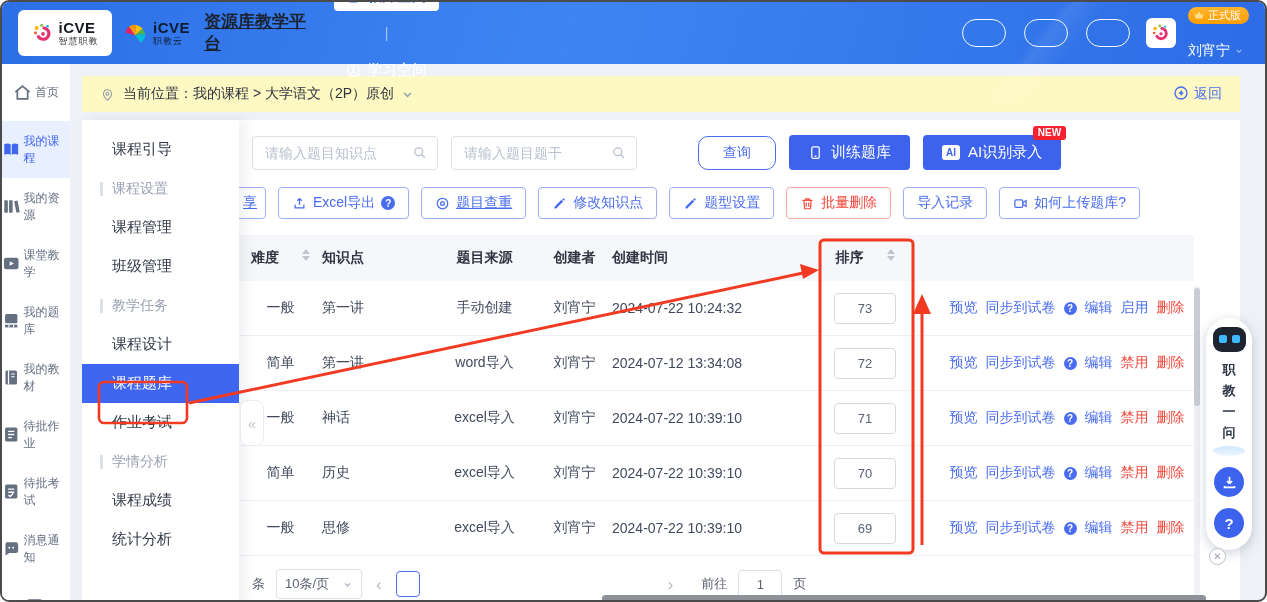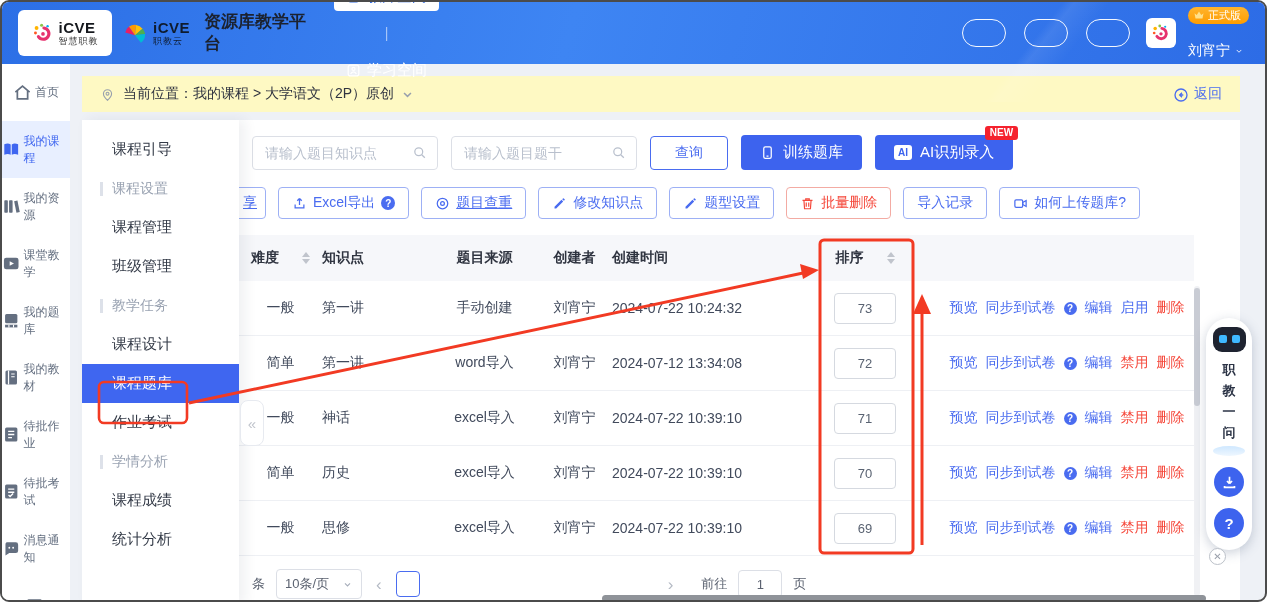--- a/index.html
+++ b/index.html
@@ -16,21 +16,21 @@
     display:flex;align-items:center;padding:0 16px;z-index:6;}
   .topbar:after{content:"";position:absolute;right:120px;top:-20px;width:180px;height:120px;
     background:linear-gradient(115deg,rgba(255,255,255,0) 40%,rgba(255,255,255,.08) 45%,rgba(255,255,255,0) 60%);
     transform:skewX(-18deg);pointer-events:none;}
   .logo-box{width:94px;height:46px;background:#fff;border-radius:6px;display:flex;align-items:center;justify-content:center;gap:5px;}
   .logo-sub{display:flex;flex-direction:column;line-height:1;}
   .brand{font-size:15px;font-weight:bold;color:#15181d;letter-spacing:.5px;}
   .brand-sub{font-size:9px;color:#333;margin-top:2px;letter-spacing:1px;}
   .logo2{display:flex;align-items:center;gap:5px;margin-left:10px;}
   .logo2 .brand,.logo2 .brand-sub{color:#0e1b2e;}
-  .app-title{margin-left:14px;width:114px;font-size:17px;font-weight:600;color:#1b2230;line-height:22px;}
+  .app-title{margin-left:14px;width:114px;font-size:17px;font-weight:600;color:#1b2230;line-height:22px;text-decoration:underline;}
   .hnav{display:flex;align-items:center;margin-left:16px;gap:14px;flex-direction:column;}
   .hnav-btn{display:flex;align-items:center;gap:6px;height:30px;padding:0 12px;border-radius:4px;
     font-size:15px;cursor:pointer;}
   .hnav-btn.active{background:#fff;color:#2e6be4;}
   .hnav-btn.active .icon{color:#2e6be4;}
   .hnav-btn.plain{color:#fff;padding:0 4px;}
   .hnav-sep{color:rgba(255,255,255,.55);font-size:14px;}
   .hspacer{flex:1;}
   .pills{display:flex;align-items:center;gap:18px;}
   .pill{border:1px solid rgba(255,255,255,.95);border-radius:15px;height:28px;display:flex;align-items:center;
@@ -50,34 +50,34 @@
   .side-item .icon{width:19px;height:19px;}
   .side-label{font-size:12px;}
   .side-item.active{background:#e8efff;color:#3f66f0;}
 
   
   .breadcrumb{position:absolute;left:80px;top:74px;width:1158px;height:36px;background:#fef9c3;z-index:1;
     display:flex;align-items:center;padding:0 18px;font-size:14px;color:#303440;}
   .breadcrumb .icon{width:15px;height:15px;color:#98a0ad;margin-right:8px;}
   .crumb-caret{width:12px;height:12px;color:#8d95a3;margin-left:6px;}
   .bc-spacer{flex:1;}
-  .back-link{display:flex;align-items:flex-end;gap:5px;color:#4a6cf0;cursor:pointer;font-size:14px;}
+  .back-link{display:flex;align-items:flex-start;gap:5px;color:#4a6cf0;cursor:pointer;font-size:14px;}
   .back-link .icon{width:16px;height:16px;color:#4a6cf0;margin:0;}
 
   
   .panel{position:absolute;left:80px;top:118px;width:1158px;height:484px;background:#fff;z-index:1;
     padding:15px 46px 0 170px;overflow:hidden;}
   .row1{display:flex;align-items:center;gap:13px;}
   .search-box{width:186px;height:34px;border:1px solid #dcdfe6;border-radius:4px;display:flex;align-items:center;
     padding:0 10px;background:#fff;}
   .search-box input{border:none;outline:none;flex:1;font-size:14px;color:#333;min-width:0;font-family:inherit;}
   .search-box input::placeholder{color:#b9c0cd;}
   .search-box .icon{width:15px;height:15px;color:#b9c0cd;}
-  .btn-query{width:78px;height:34px;border:1px solid #4a6cf0;background:#fff;color:#4a6cf0;border-radius:4px;
-    font-size:14px;cursor:pointer;font-family:inherit;}
+  .btn-query{width:78px;height:34px;border:1px solid #4a6cf0;background:#fff;color:#4a6cf0;border-radius:10px;
+    font-size:14px;cursor:pointer;font-family:inherit;margin-left:48px;}
   .btn-solid{height:35px;background:#3d63ee;border:none;border-radius:4px;color:#fff;font-size:15px;
     display:flex;align-items:center;gap:8px;padding:0 19px;cursor:pointer;position:relative;font-family:inherit;}
   .btn-solid .icon{width:15px;height:15px;color:#fff;}
   .ai-chip{width:18px;height:15px;background:#fff;border-radius:3px;color:#3d63ee;font-size:10px;font-weight:bold;
     display:flex;align-items:center;justify-content:center;}
   .new-badge{position:absolute;top:-9px;right:-5px;background:#f5222d;color:#fff;font-size:10px;font-weight:bold;
     border-radius:3px;padding:2px 5px;line-height:1;}
 
   .row2{display:flex;align-items:center;gap:12px;margin-top:17px;}
   .btn-line{height:32px;border:1px solid #9db0f5;background:#fff;color:#4a6cf0;border-radius:4px;
@@ -89,21 +89,21 @@
   .btn-line.fragment{width:40px;margin-left:-26px;padding:0 8px 0 0;justify-content:flex-end;overflow:hidden;}
   .btn-line.underline .b-label{text-decoration:underline;}
   .help-dot{width:14px;height:14px;border-radius:50%;background:#4a6cf0;color:#fff;font-size:10px;font-weight:bold;
     display:inline-flex;align-items:center;justify-content:center;flex:0 0 auto;}
 
   
   .table{margin-left:-13px;margin-top:16px;}
   .t-head,.t-row{display:grid;grid-template-columns:83px 110px 105px 75px 178px 150px 1fr;align-items:center;}
   .t-head{height:46px;background:#f6f7fa;font-size:14px;font-weight:bold;color:#2f3440;}
   .t-row{height:55px;border-bottom:1px solid #eef0f4;font-size:14px;color:#414a5c;}
-  .cell{display:flex;align-items:center;justify-content:center;gap:20px;}
+  .cell{display:flex;align-items:flex-start;justify-content:center;gap:20px;}
   .cell.left{justify-content:flex-start;}
   .sort-caret{display:inline-flex;flex-direction:column;gap:2px;margin-left:3px;}
   .sort-caret i{width:0;height:0;border-left:4px solid transparent;border-right:4px solid transparent;}
   .sort-caret .up{border-bottom:5px solid #c0c4cc;}
   .sort-caret .dn{border-top:5px solid #c0c4cc;}
   .order-input{width:62px;height:31px;border:1px solid #d5d9e0;border-radius:4px;text-align:center;font-size:13px;
     color:#5a6372;outline:none;background:#fff;font-family:inherit;}
   .ops{display:flex;align-items:center;justify-content:center;gap:8px;font-size:14px;white-space:nowrap;}
   .blue-link{color:#4a6cf0;cursor:pointer;}
   .red-link{color:#f5483b;cursor:pointer;}

